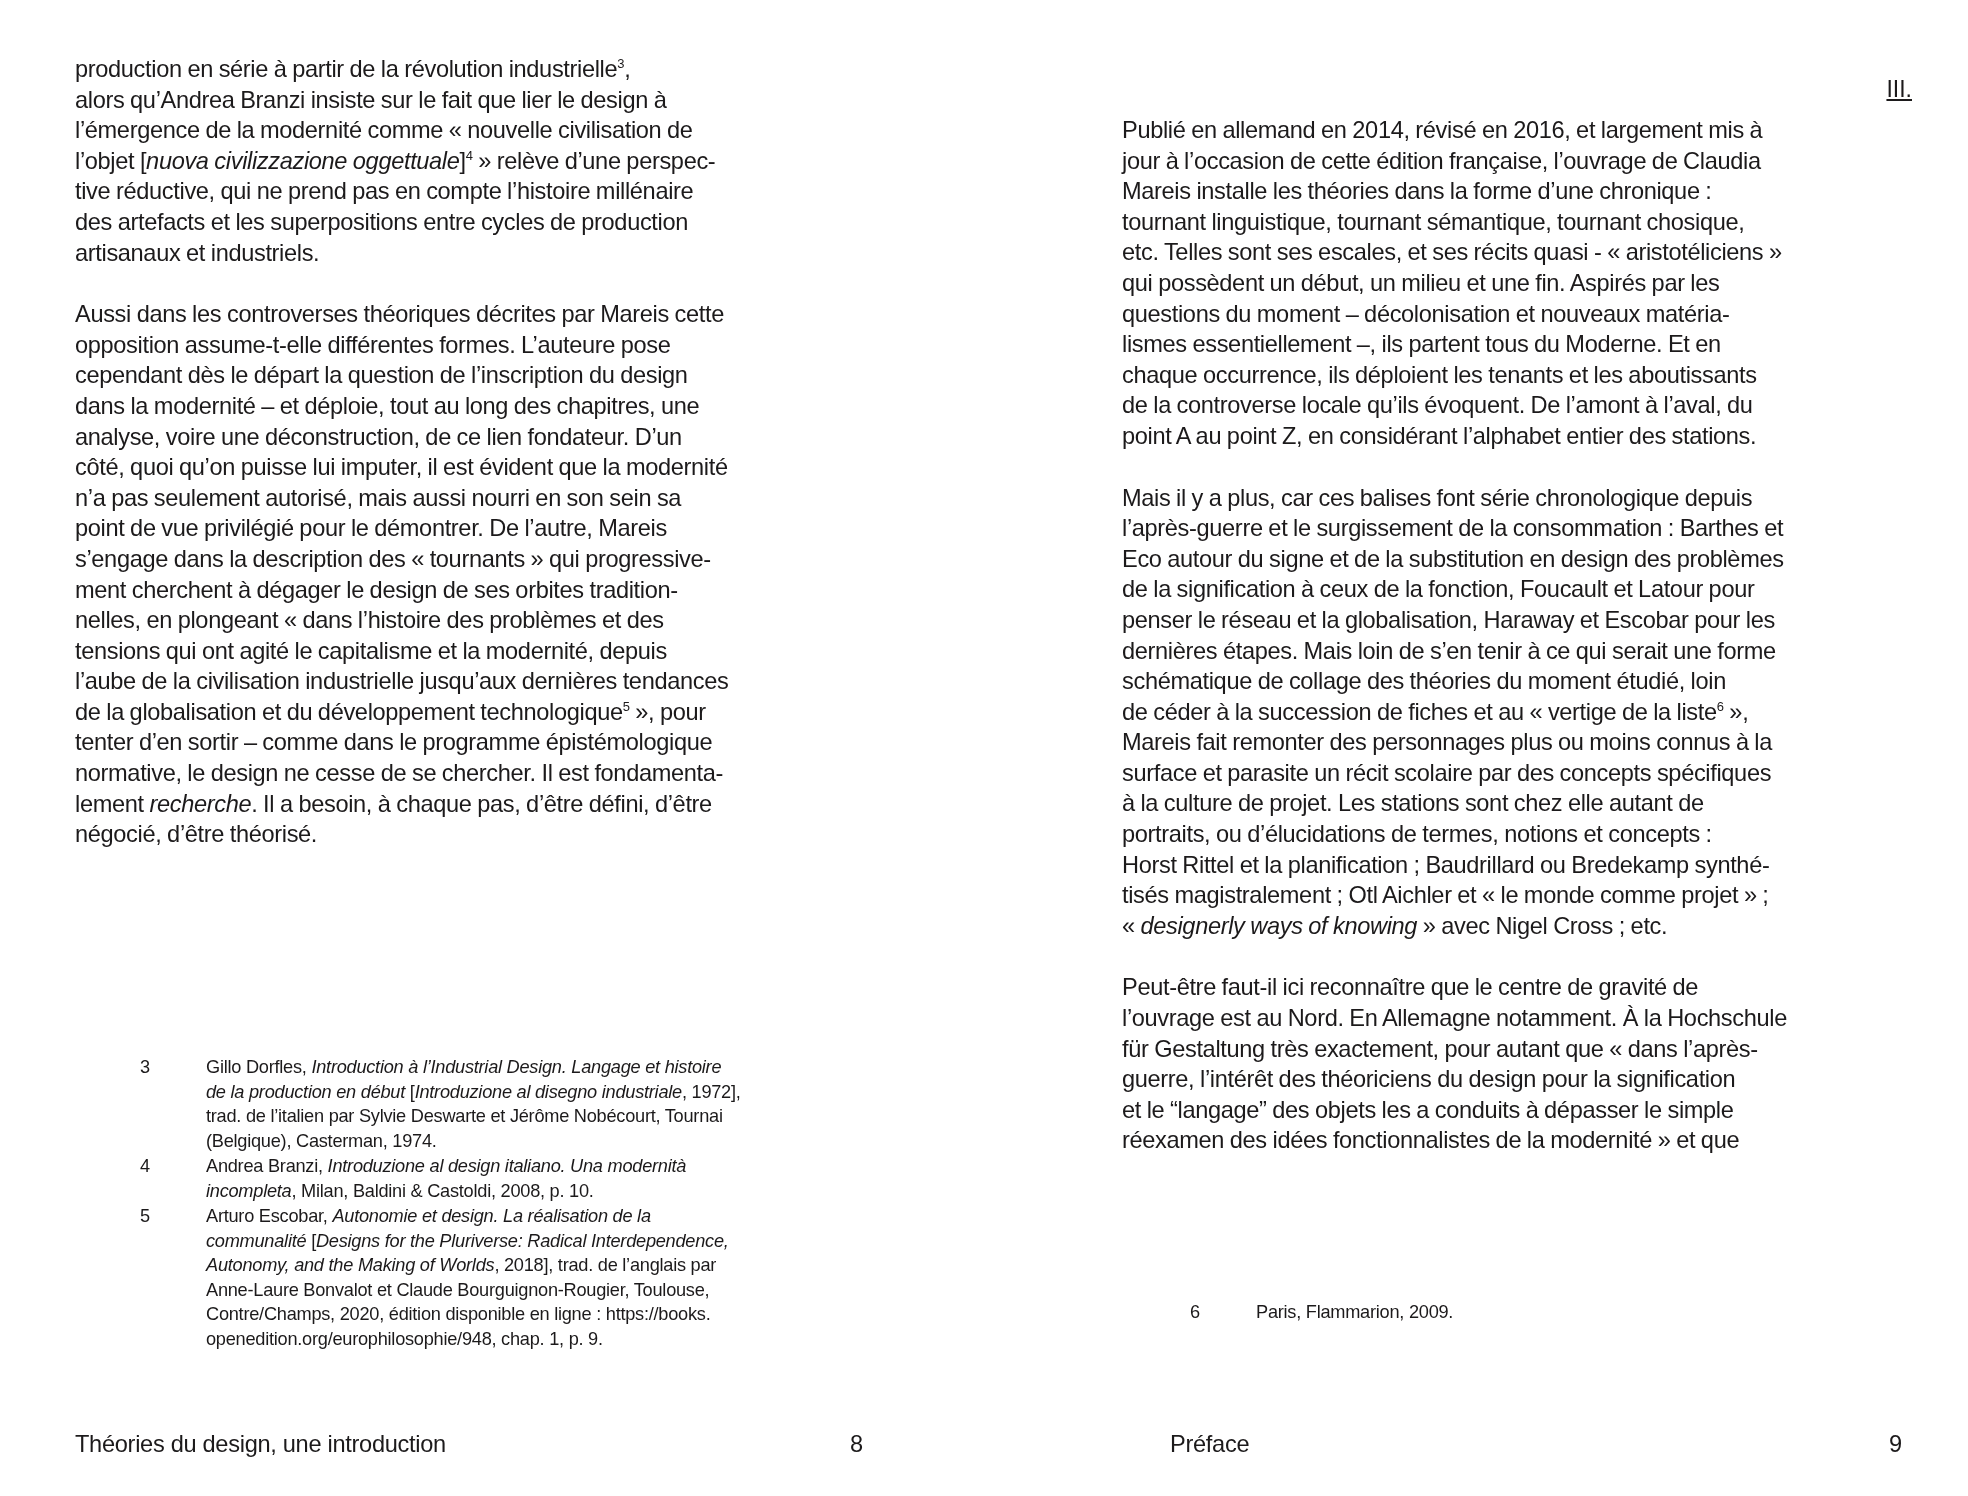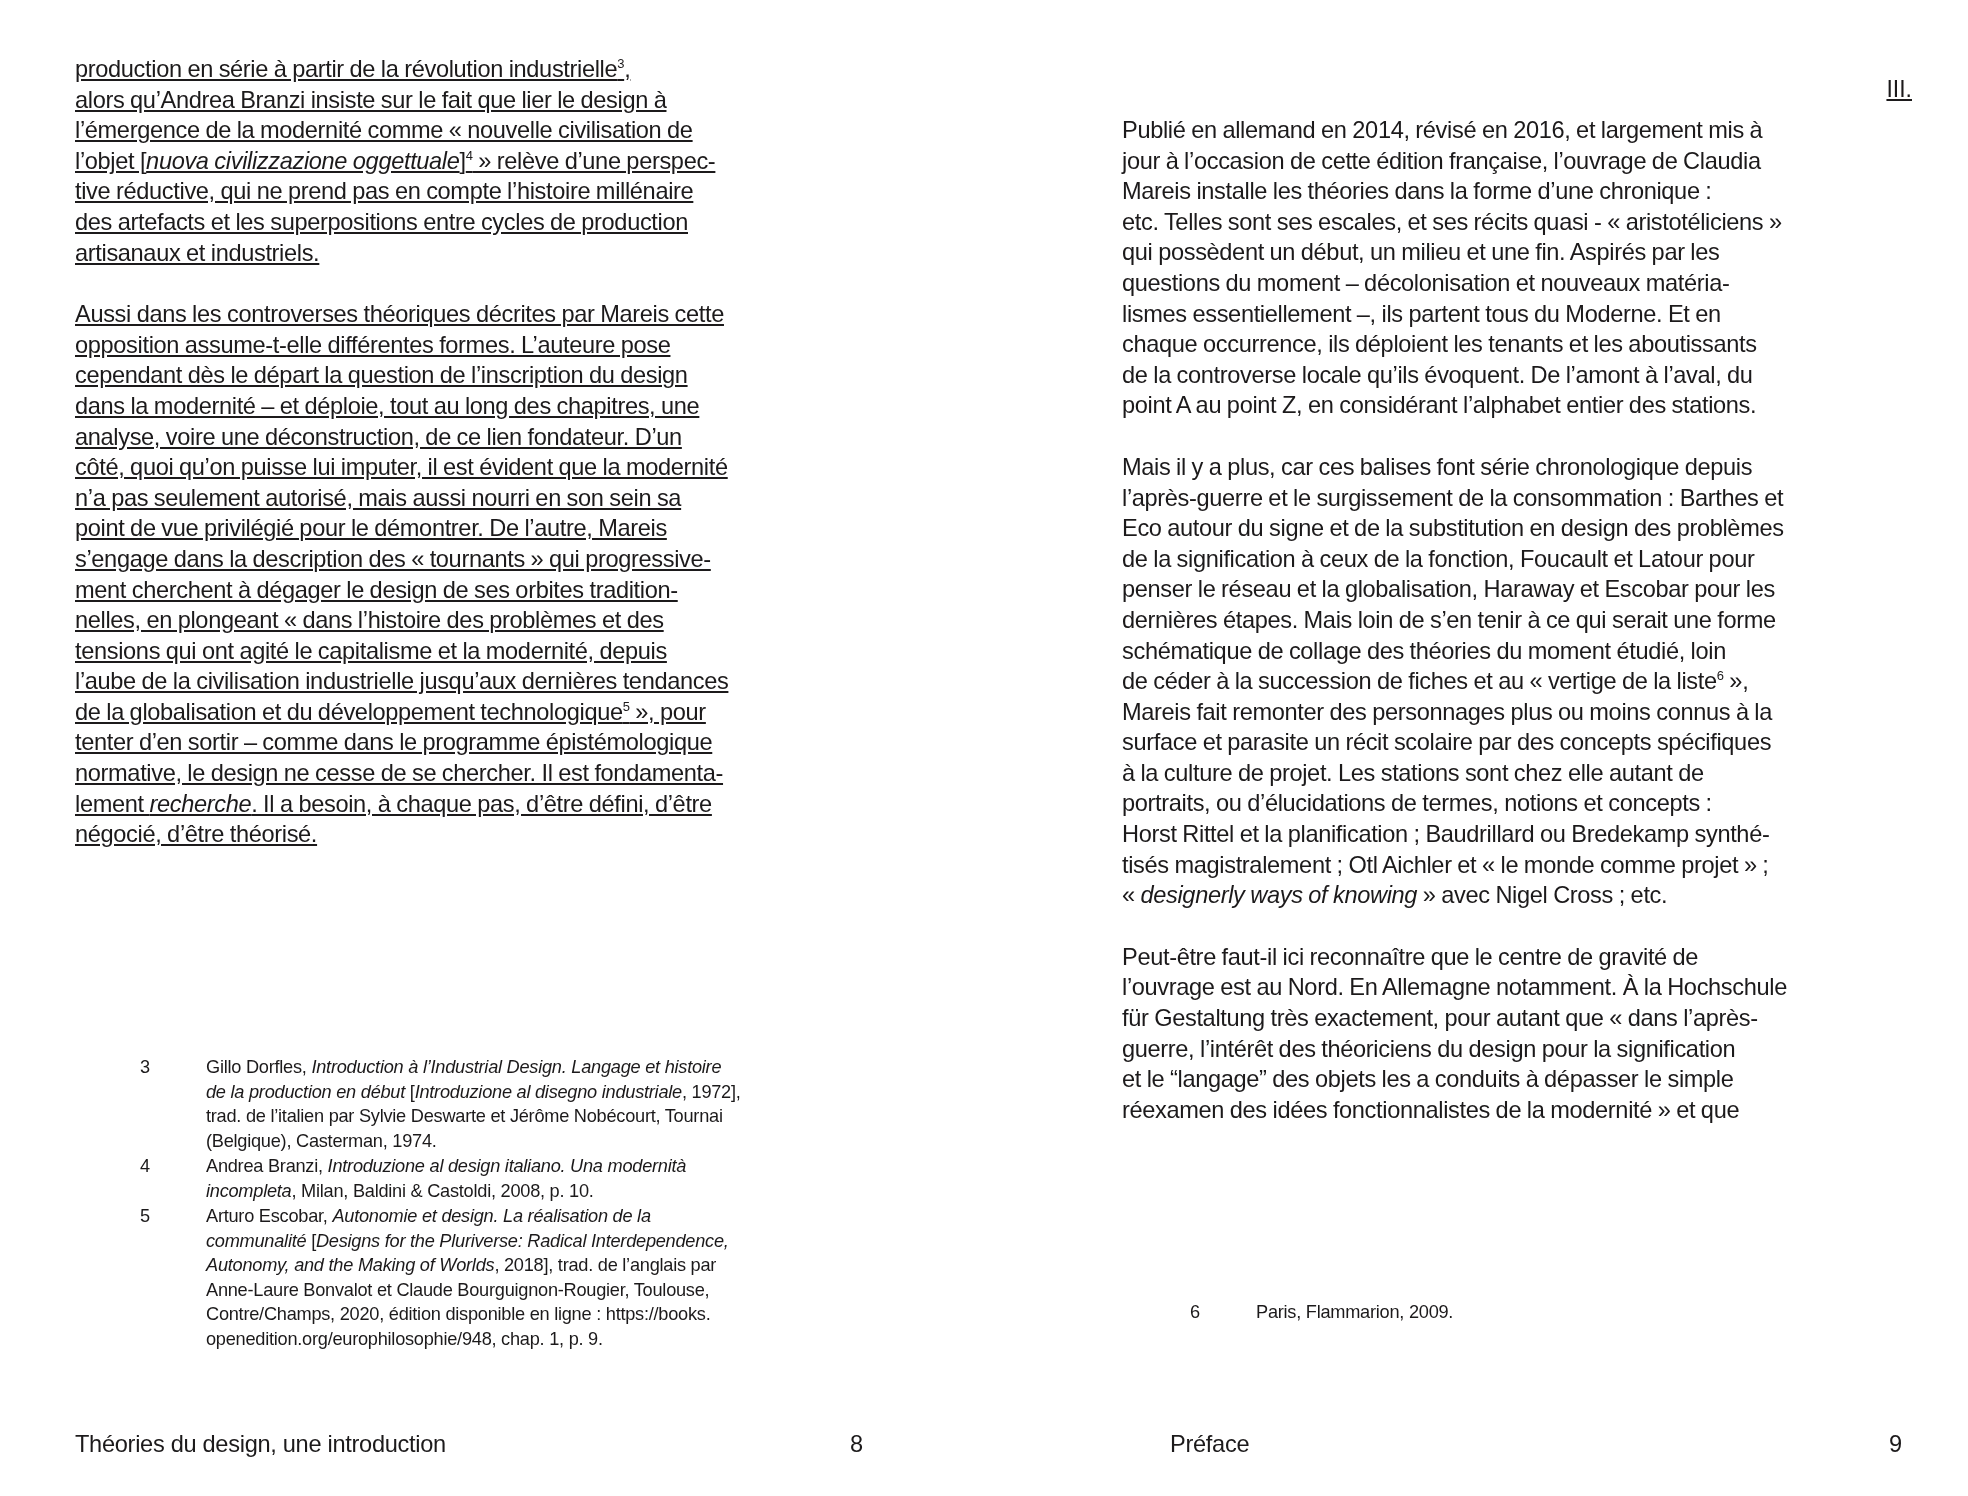--- a/index.html
+++ b/index.html
@@ -8,21 +8,21 @@
     font-family: "Liberation Sans", sans-serif; color: #1c1a1b;
   }
   .page { position: absolute; top: 0; height: 1496px; }
   .page.left { left: 0; width: 984px; }
   .page.right { left: 984px; width: 984px; }
 
   .body-text {
     position: absolute; font-size: 23.6px; line-height: 30.6px;
     letter-spacing: -0.35px; word-spacing: -0.5px;
   }
-  .left .body-text { left: 75px; top: 54px; width: 790px; text-decoration: underline; }
+  .left .body-text { left: 75px; top: 54px; width: 790px; }
   .right .body-text { left: 138px; top: 115px; width: 790px; }
   .body-text p { margin: 0 0 31px 0; }
   .body-text .line { display: block; white-space: nowrap; }
   .body-text i, .fn i { font-style: italic; }
   sup { font-size: 0.55em; line-height: 0; vertical-align: 0.7em; }
 
   .section-num {
     position: absolute; left: 138px; width: 790px; top: 74px;
     text-align: right; font-size: 23px; line-height: 30px; text-decoration: underline;
   }
@@ -105,20 +105,21 @@
   <div class="running-footer folio">8</div>
 </div>
 
 <div class="page right">
   <div class="section-num">III.</div>
   <div class="body-text">
       <p>
         <span class="line"><span>Publié en allemand en 2014, révisé en 2016, et largement mis à</span></span>
         <span class="line"><span>jour à l’occasion de cette édition française, l’ouvrage de Claudia</span></span>
         <span class="line"><span>Mareis installe les théories dans la forme d’une chronique :</span></span>
+        <span class="line"><span>tournant linguistique, tournant sémantique, tournant chosique,</span></span>
         <span class="line"><span>etc. Telles sont ses escales, et ses récits quasi - « aristotéliciens »</span></span>
         <span class="line"><span>qui possèdent un début, un milieu et une fin. Aspirés par les</span></span>
         <span class="line"><span>questions du moment – décolonisation et nouveaux matéria-</span></span>
         <span class="line"><span>lismes essentiellement –, ils partent tous du Moderne. Et en</span></span>
         <span class="line"><span>chaque occurrence, ils déploient les tenants et les aboutissants</span></span>
         <span class="line"><span>de la controverse locale qu’ils évoquent. De l’amont à l’aval, du</span></span>
         <span class="line"><span>point A au point Z, en considérant l’alphabet entier des stations.</span></span>
       </p>
       <p>
         <span class="line"><span>Mais il y a plus, car ces balises font série chronologique depuis</span></span>

